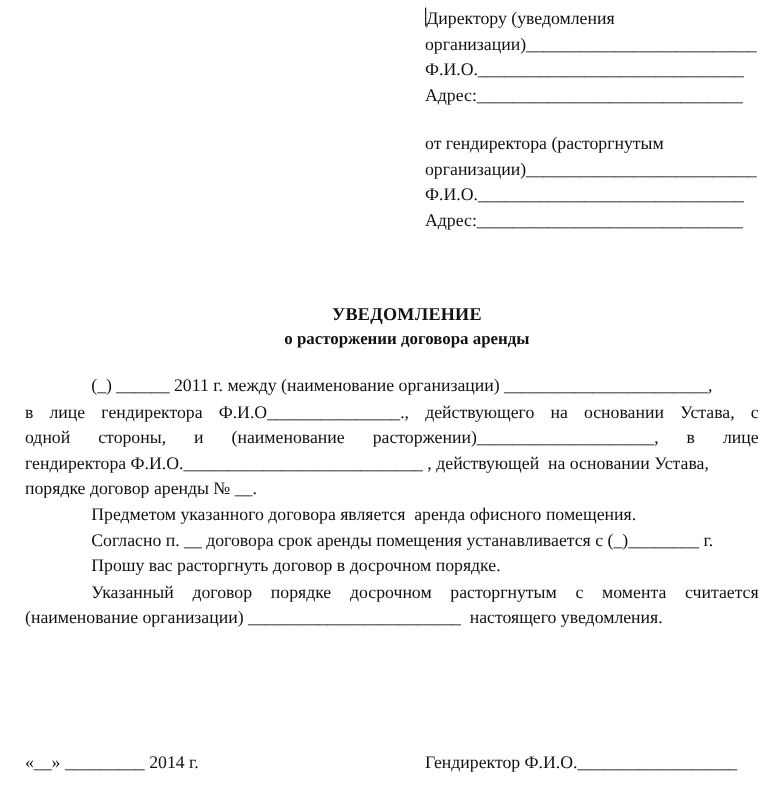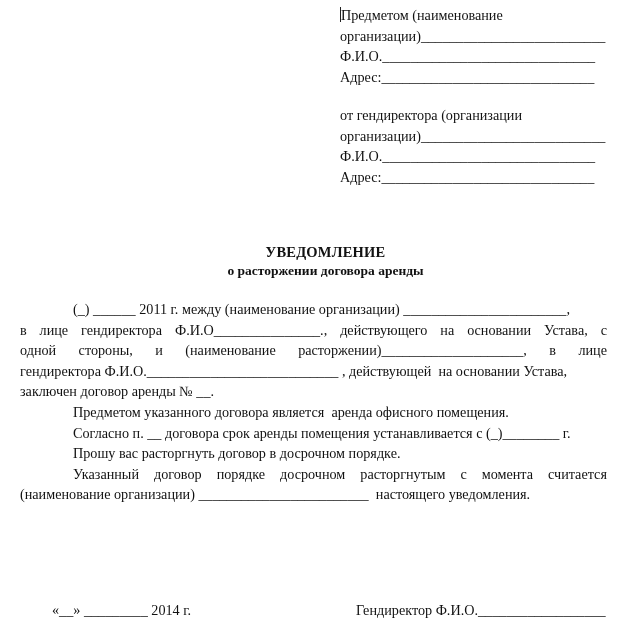--- a/index.html
+++ b/index.html
@@ -54,37 +54,36 @@
       display: flex;
       justify-content: space-between;
     }
     .line.left { display: block; }
     .line.indent { padding-left: 53px; display: block; }
     .line.indent-just { padding-left: 53px; }
     .footer {
       position: absolute;
       top: 602px;
       white-space: pre;
-      margin-left: 32px;
     }
     #footer-date { left: 20px; }
-    #footer-sign { left: 324px; text-align: right; }
+    #footer-sign { left: 340px; text-align: right; }
   </style>
 </head>
 <body>
 
 <div class="addr" id="addr-to">
-  <div><span class="cursor"></span><span>Предметом (наименование</span></div>
+  <div><span class="cursor"></span><span>Директору (уведомления</span></div>
   <div>организации)__________________________</div>
   <div>Ф.И.О.______________________________</div>
   <div>Адрес:______________________________</div>
 </div>
 
 <div class="addr" id="addr-from">
-  <div>от гендиректора (организации</div>
+  <div>от гендиректора (расторгнутым</div>
   <div>организации)__________________________</div>
   <div>Ф.И.О.______________________________</div>
   <div>Адрес:______________________________</div>
 </div>
 
 <div class="title" id="doc-title">УВЕДОМЛЕНИЕ</div>
 <div class="title" id="doc-subtitle">о расторжении договора аренды</div>
 
 <div class="body-text">
   <div class="line indent">(_) ______ 2011 г. между (наименование организации) _______________________,</div>
@@ -102,21 +101,21 @@
   <div class="line">
     <span>одной</span>
     <span>стороны,</span>
     <span>и</span>
     <span>(наименование</span>
     <span>расторжении)____________________,</span>
     <span>в</span>
     <span>лице</span>
   </div>
   <div class="line left">гендиректора Ф.И.О.___________________________ , действующей  на основании Устава,</div>
-  <div class="line left">заключен договор аренды № __.</div>
+  <div class="line left">порядке договор аренды № __.</div>
   <div class="line indent">Предметом указанного договора является  аренда офисного помещения.</div>
   <div class="line indent">Согласно п. __ договора срок аренды помещения устанавливается с (_)________ г.</div>
   <div class="line indent">Прошу вас расторгнуть договор в досрочном порядке.</div>
   <div class="line indent-just">
     <span>Указанный</span>
     <span>договор</span>
     <span>порядке</span>
     <span>досрочном</span>
     <span>расторгнутым</span>
     <span>с</span>

